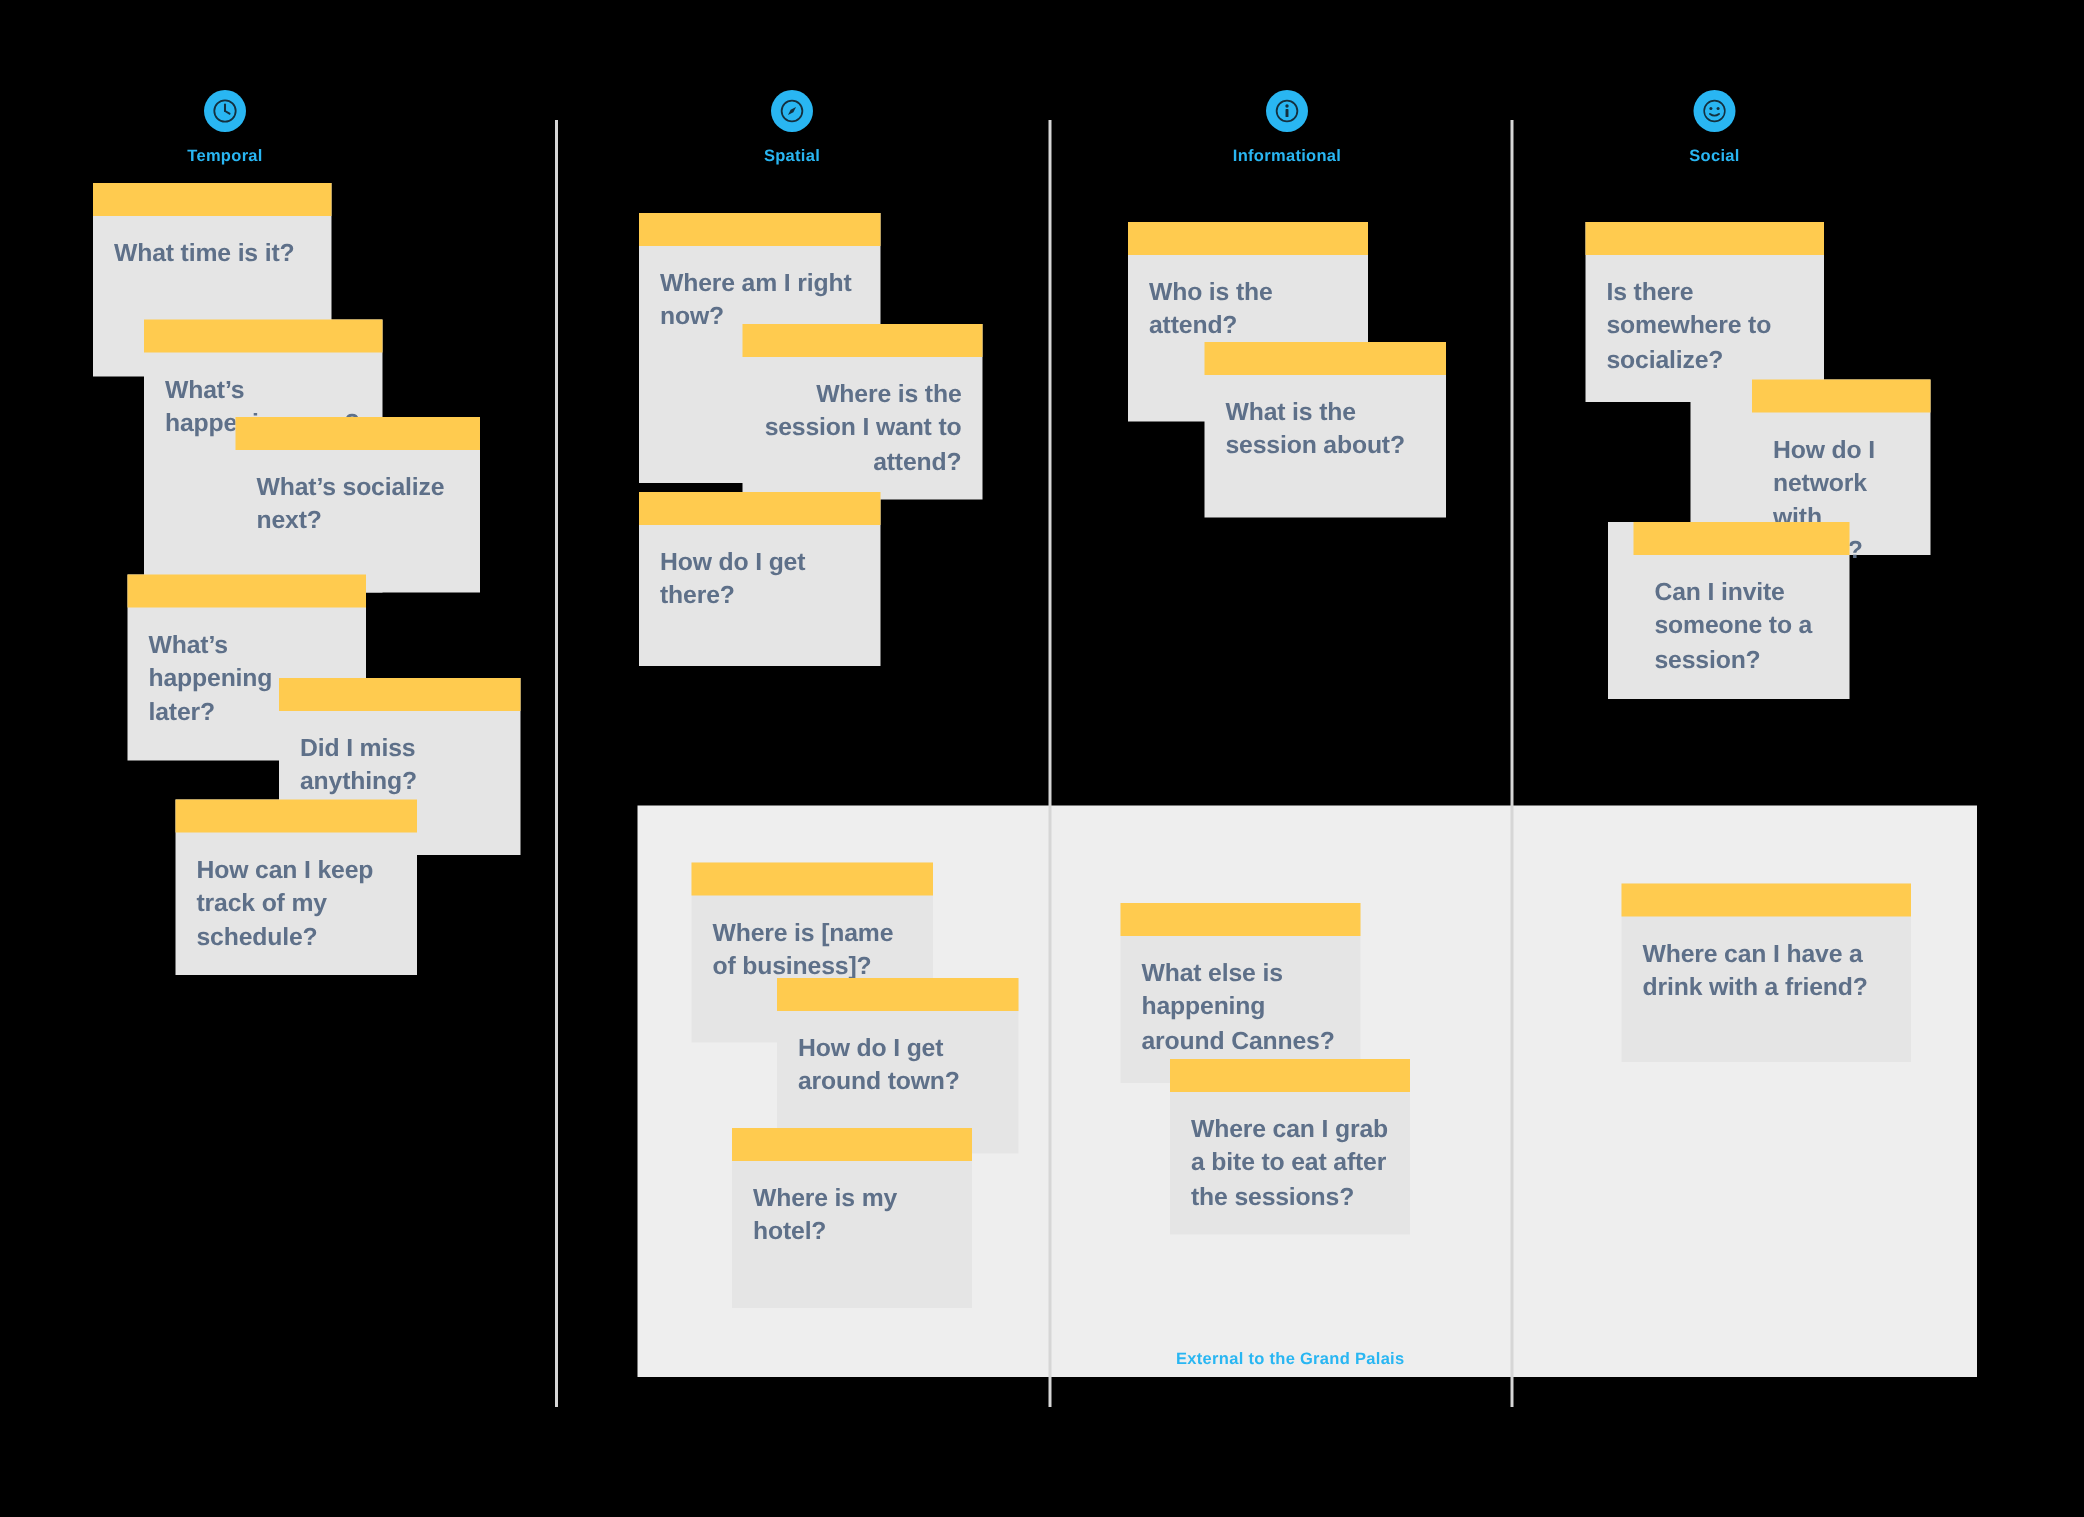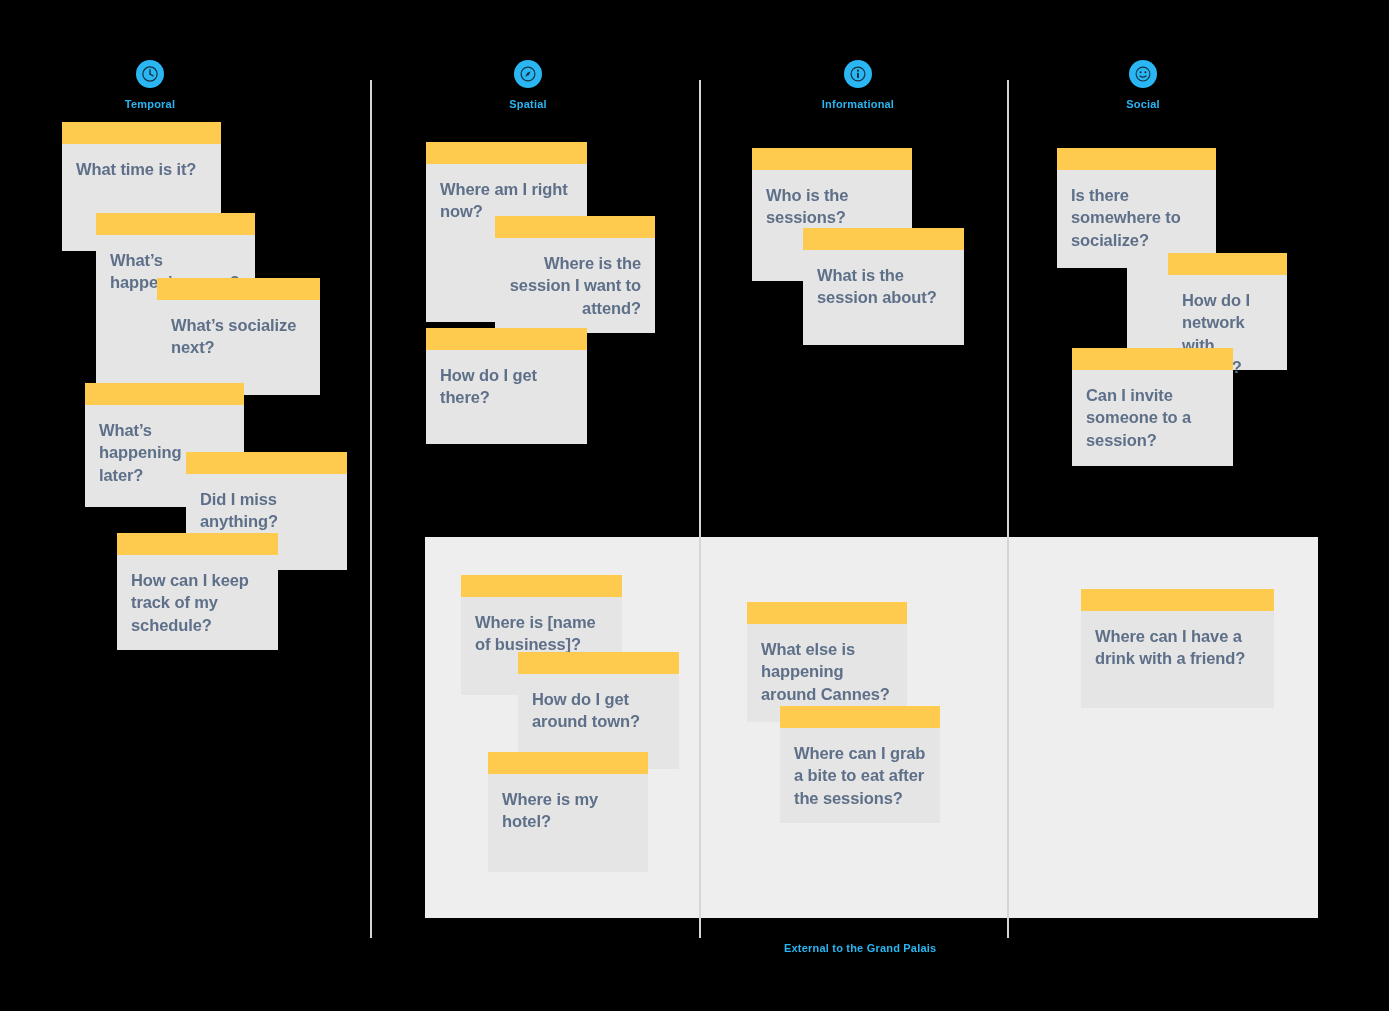--- a/index.html
+++ b/index.html
@@ -179,36 +179,36 @@
     <div class="note-strip"></div>
     <div class="note-text">Where is the session I want to attend?</div>
   </div>
   <div class="note" style="left:426px; top:328px; width:161px; height:116px;">
     <div class="note-strip"></div>
     <div class="note-text">How do I get there?</div>
   </div>
 
   <div class="note" style="left:752px; top:148px; width:160px; height:133px;">
     <div class="note-strip"></div>
-    <div class="note-text">Who is the sessions?</div>
+    <div class="note-text">Who is the attend?</div>
   </div>
   <div class="note" style="left:803px; top:228px; width:161px; height:117px;">
     <div class="note-strip"></div>
     <div class="note-text">What is the session about?</div>
   </div>
 
   <div class="note" style="left:1057px; top:148px; width:159px; height:120px;">
     <div class="note-strip"></div>
     <div class="note-text">Is there somewhere to socialize?</div>
   </div>
   <div class="note" style="left:1127px; top:253px; width:160px; height:117px;padding-left:41px;">
     <div class="note-strip"></div>
     <div class="note-text">How do I network with others?</div>
   </div>
-  <div class="note" style="left:1072px; top:348px; width:161px; height:118px;">
+  <div class="note" style="left:1072px; top:348px; width:161px; height:118px;padding-left:17px;">
     <div class="note-strip"></div>
     <div class="note-text">Can I invite someone to a session?</div>
   </div>
 
   <div class="note" style="left:461px; top:575px; width:161px; height:120px;">
     <div class="note-strip"></div>
     <div class="note-text">Where is [name of business]?</div>
   </div>
   <div class="note" style="left:518px; top:652px; width:161px; height:117px;">
     <div class="note-strip"></div>
@@ -226,15 +226,15 @@
   <div class="note" style="left:780px; top:706px; width:160px; height:117px;">
     <div class="note-strip"></div>
     <div class="note-text">Where can I grab a bite to eat after the sessions?</div>
   </div>
 
   <div class="note" style="left:1081px; top:589px; width:193px; height:119px;">
     <div class="note-strip"></div>
     <div class="note-text">Where can I have a drink with a friend?</div>
   </div>
 
-  <div class="footer-caption" style="left:784px; top:942px;">External to the Grand Palais</div>
+  <div class="footer-caption" style="left:784px; top:900px;">External to the Grand Palais</div>
 
 </div>
 
 </body></html>

